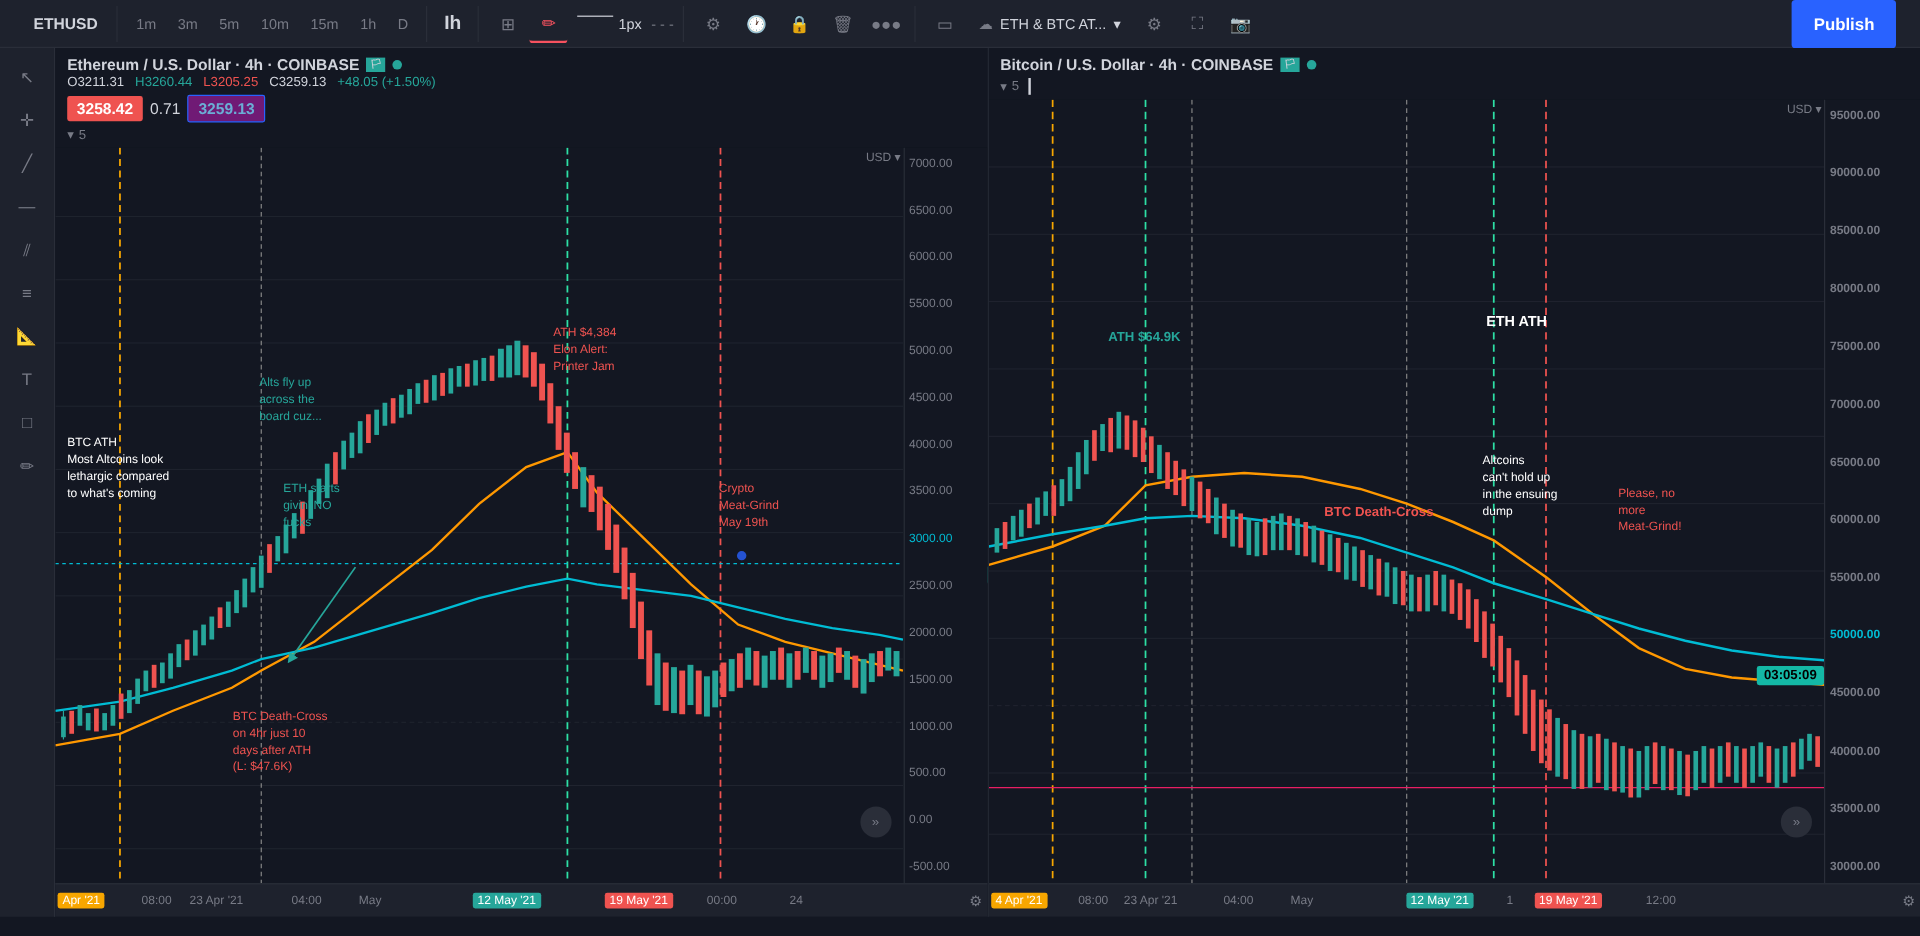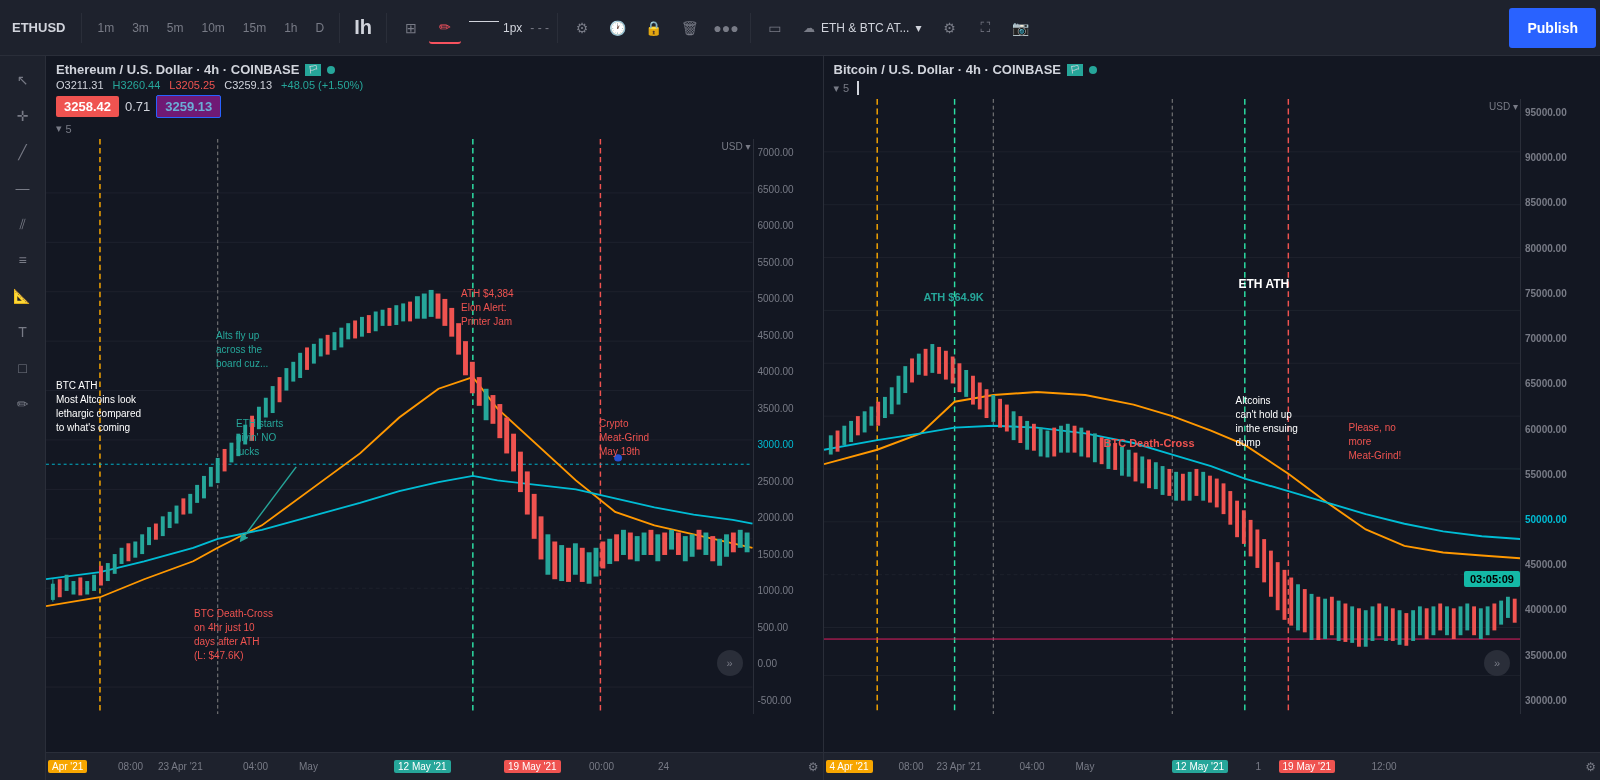--- a/index.html
+++ b/index.html
@@ -8,26 +8,26 @@
       font-family: 'Trebuchet MS', Arial, sans-serif;
       color: #d1d4dc;
       width: 1600px;
       height: 780px;
       overflow: hidden;
       font-size: 12px;
     }
 
     
     .top-toolbar {
-      height: 56px;
+      height: 40px;
       background: #1e222d;
       border-bottom: 1px solid #2a2e39;
       display: flex;
       align-items: center;
-      padding: 0 4px;
+      padding: 0 20px;
       gap: 4px;
       flex-shrink: 0;
     }
 
     .symbol-label {
       font-weight: bold;
       font-size: 13px;
       color: #d1d4dc;
       padding: 0 8px;
       white-space: nowrap;
@@ -252,21 +252,20 @@
       background: #1e222d;
       border-top: 1px solid #2a2e39;
       display: flex;
       align-items: center;
       padding: 0 4px;
       font-size: 10px;
       color: #787b86;
       flex-shrink: 0;
       position: relative;
       overflow: hidden;
-      margin-top: 38px;
     }
 
     .time-label {
       position: absolute;
       font-size: 10px;
       color: #787b86;
     }
 
     .time-label-highlight {
       background: #ef5350;
@@ -377,21 +376,21 @@
     }
 
     .toolbar-group {
       display: flex;
       align-items: center;
       gap: 2px;
     }
 
     .ih-label {
       color: #d1d4dc;
-      font-size: 20px;
+      font-size: 16px;
       font-weight: bold;
       padding: 0 6px;
     }
   </style>
 </head>
 <body>
 
 <div class="top-toolbar">
   <span class="symbol-label">ETHUSD</span>
   <div class="toolbar-sep"></div>

